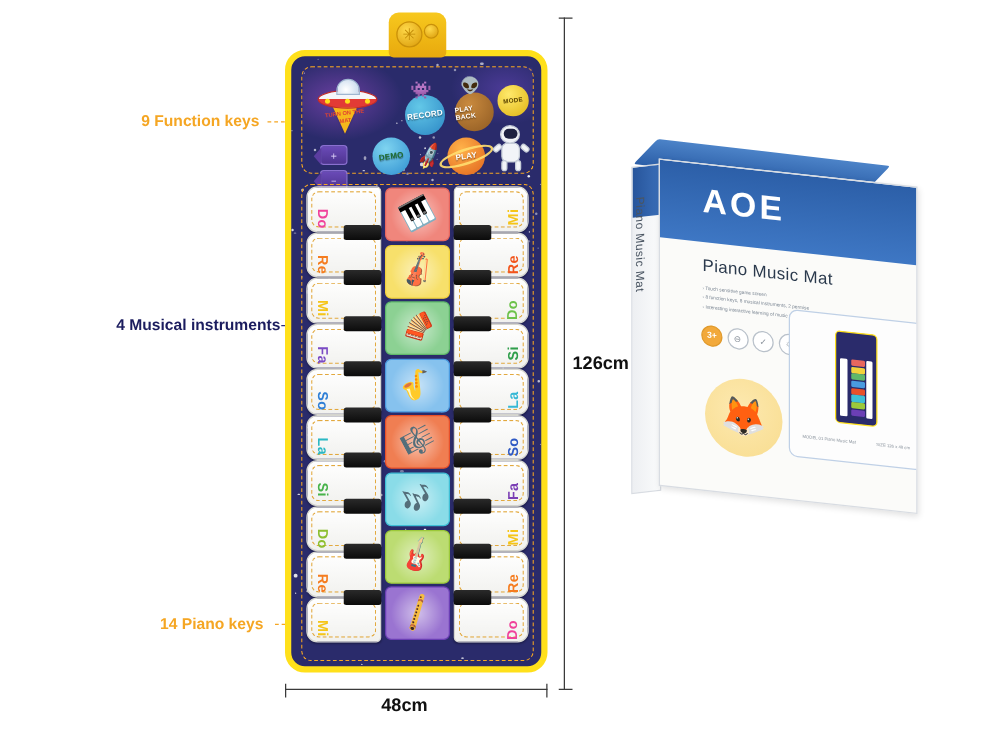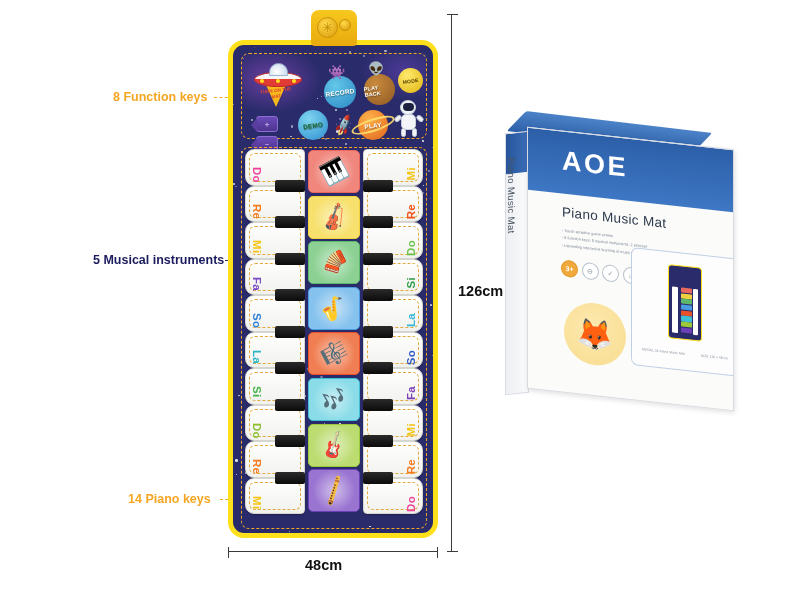--- a/index.html
+++ b/index.html
@@ -340,24 +340,24 @@
     position: absolute; left: 1px; top: -10px;
     width: 207px; height: 20px;
     background: linear-gradient(#4C83C8, #2C5FA8);
     transform: skewX(-44deg) skewY(6deg);
     border-radius: 2px;
   }
 </style>
 </head>
 <body>
 
-<div class="anno anno-fn">8 Function keys</div>
+<div class="anno anno-fn">9 Function keys</div>
 <div class="leader leader-fn"></div>
 
-<div class="anno anno-instr">5 Musical instruments</div>
+<div class="anno anno-instr">4 Musical instruments</div>
 <div class="leader leader-instr"></div>
 
 <div class="anno anno-keys">14 Piano  keys</div>
 <div class="leader leader-keys"></div>
 
 <div class="dim-v"></div>
 <div class="dim-v-label">126cm</div>
 <div class="dim-h"></div>
 <div class="dim-h-label">48cm</div>
 

